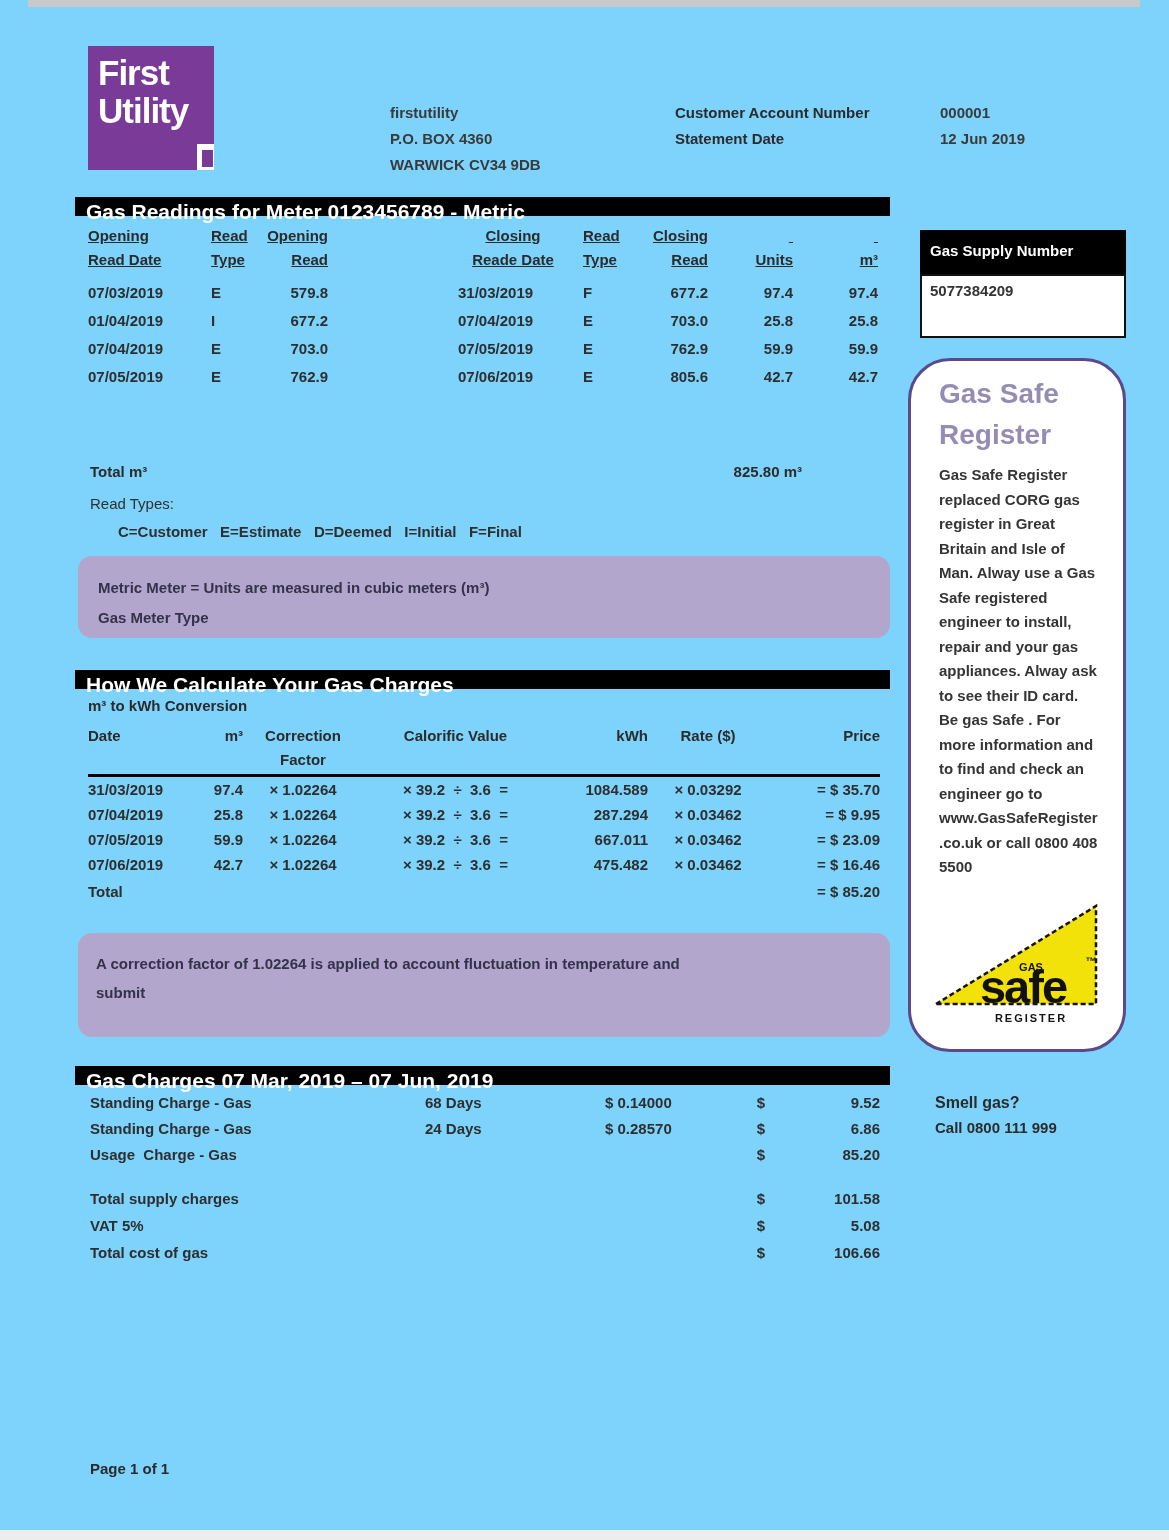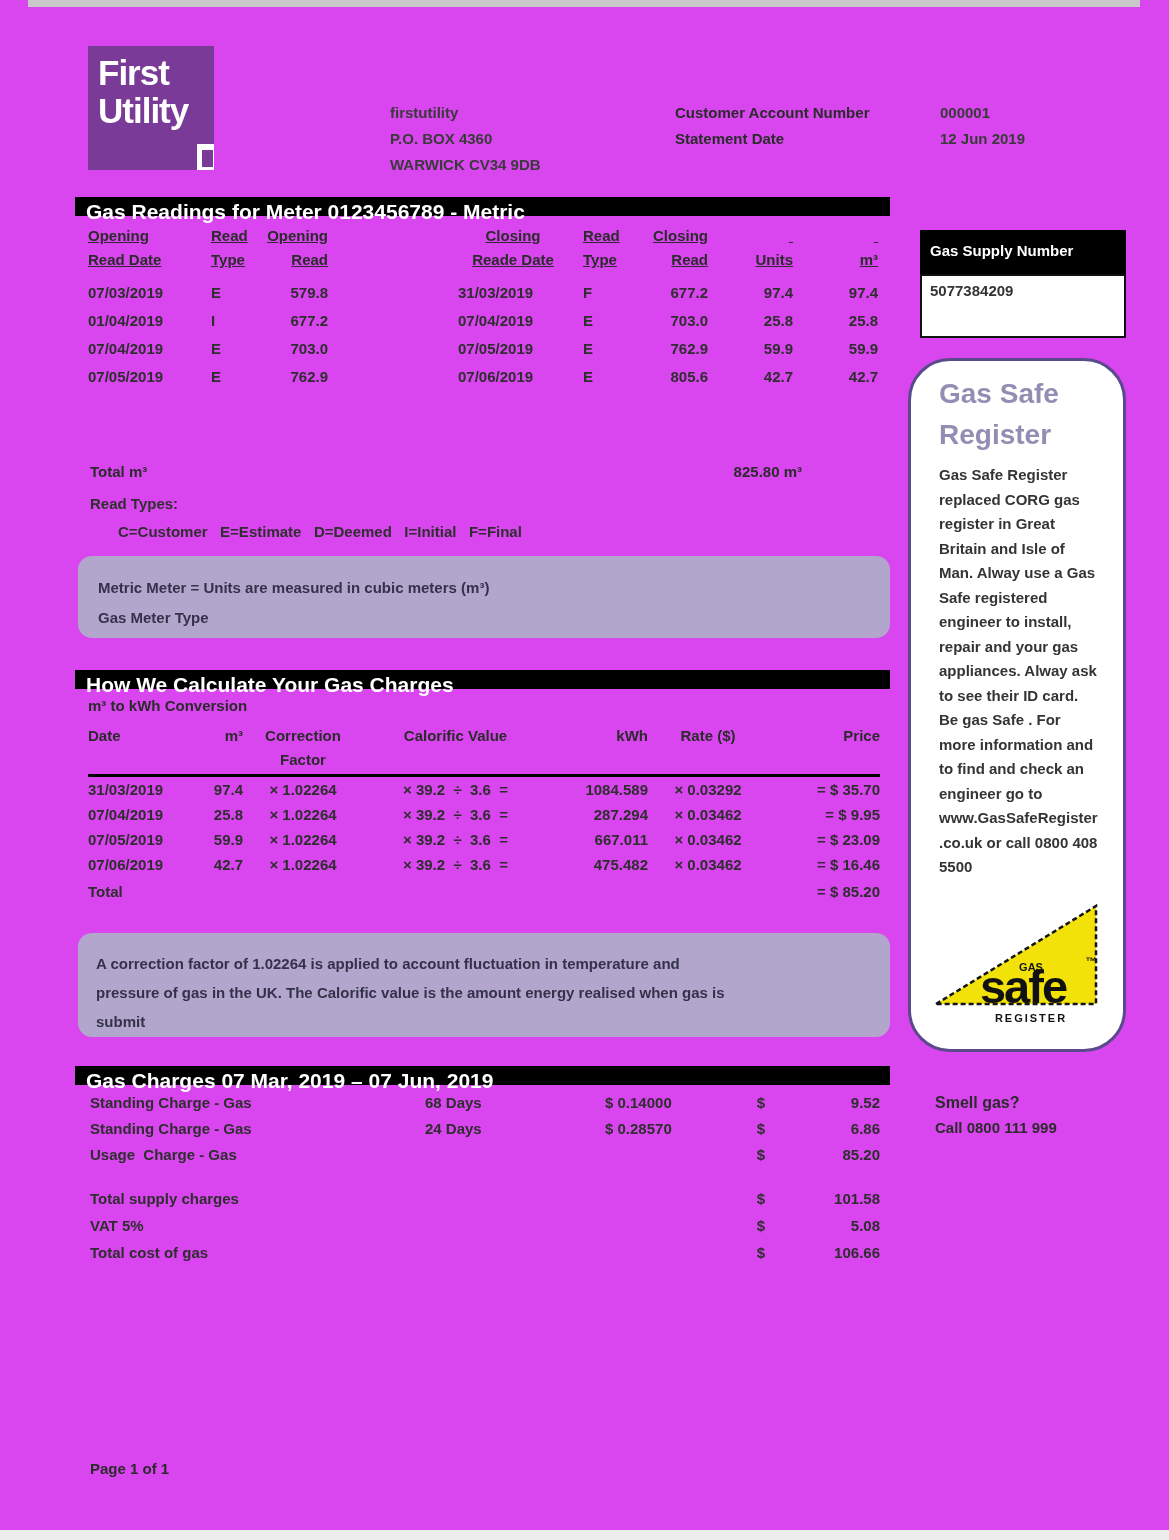--- a/index.html
+++ b/index.html
@@ -1,16 +1,16 @@
 <!DOCTYPE html>
 <html><head>
 <meta charset="utf-8">
 <style>
   html,body{margin:0;padding:0;background:#ffffff;}
-  .page{position:relative;width:1169px;height:1540px;background:#d946ef;overflow:hidden;
+  .page{position:relative;width:1169px;height:1540px;background:#7dd3fc;overflow:hidden;
         font-family:"Liberation Sans",sans-serif;color:#222;}
   .abs{position:absolute;}
 
   
   .scan-top{left:28px;top:0;width:1112px;height:7px;background:#c9c9c9;}
   .scan-bottom{left:0;top:1530px;width:1169px;height:10px;background:#ededed;}
 
   
   .logo{left:88px;top:46px;width:126px;height:124px;background:#7a3a97;}
   .logo .txt{position:absolute;left:10px;top:8px;color:#fff;font-weight:bold;
@@ -39,21 +39,21 @@
   .t1 .c3{width:75px;text-align:right;}
   .t1 .c4{width:240px;text-align:left;padding-left:130px;}
   .t1 th.c4{text-align:center;}
   .t1 .c5{width:55px;text-align:left;padding-left:15px;}
   .t1 .c6{width:85px;text-align:right;}
   .t1 .c7{width:85px;text-align:right;}
   .t1 .c8{width:85px;text-align:right;}
 
   .totalrow{left:90px;top:463px;width:712px;display:flex;justify-content:space-between;
             font-size:15px;font-weight:bold;color:#2b2b2b;}
-  .readtypes-lbl{left:90px;top:495px;font-size:15px;font-weight:700;color:#2f2f2f;}
+  .readtypes-lbl{left:90px;top:495px;font-size:15px;font-weight:400;color:#2f2f2f;}
   .readtypes{left:90px;top:523px;font-size:15px;font-weight:700;color:#2f2f2f;white-space:pre;margin-left:28px;}
 
   .note{background:#b3a6cc;border-radius:14px;width:812px;box-sizing:border-box;
         font-size:15px;font-weight:bold;color:#34324a;}
   .note1{left:78px;top:556px;height:82px;padding:17px 20px;line-height:30px;}
   .note2{left:78px;top:933px;height:104px;padding:16px 18px;line-height:29px;}
 
   .subtitle{left:88px;top:697px;font-size:15px;font-weight:bold;color:#2b2b2b;}
 
   .t2{left:88px;top:720px;width:792px;font-size:15px;font-weight:600;color:#2e2e2e;}
@@ -336,21 +336,20 @@
           <td class="d4"></td>
           <td class="d5"></td>
           <td class="d6"></td>
         <td class="d7">= $ 85.20</td>
       </tr>
     </tbody>
   </table>
 
   <div class="abs note note2">
     <div>A correction factor of 1.02264 is applied to account fluctuation in temperature and</div>
-    <div>pressure of gas in the UK. The Calorific value is the amount energy realised when gas is</div>
     <div>submit</div>
   </div>
 
   <div class="abs bar bar3">Gas Charges 07 Mar, 2019 – 07 Jun, 2019</div>
 
   <div class="abs charges">
     <div class="row">
       <span class="l">Standing Charge - Gas</span>
       <span class="d">68 Days</span>
       <span class="r">$ 0.14000</span>

